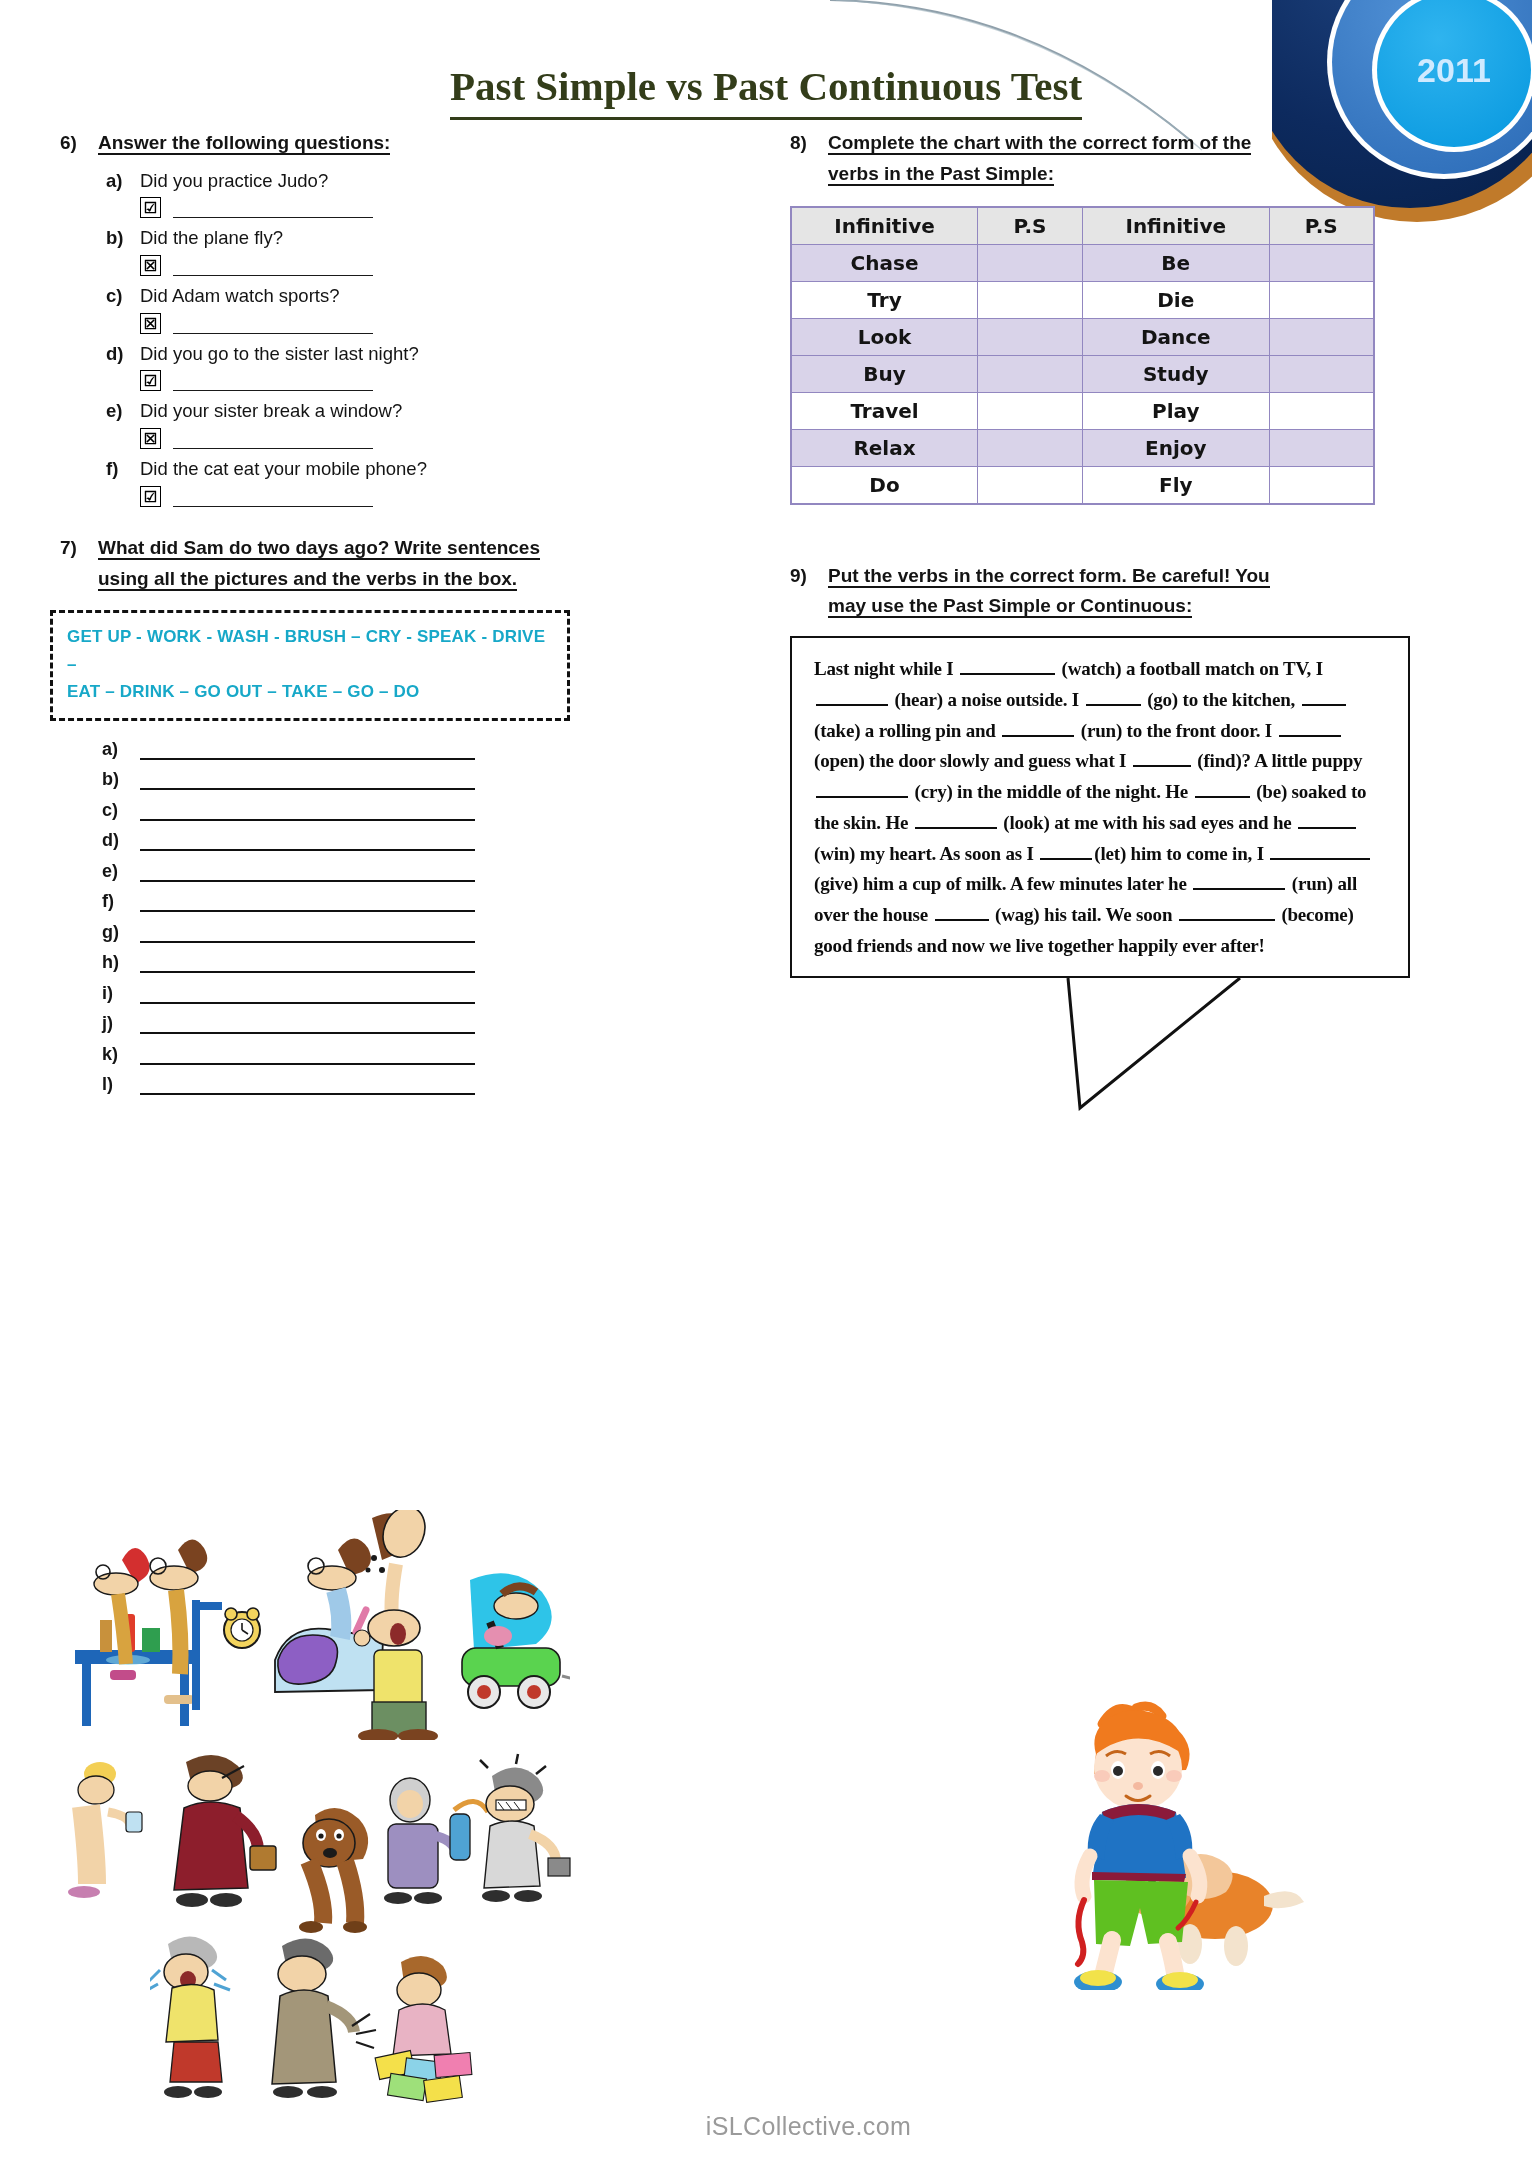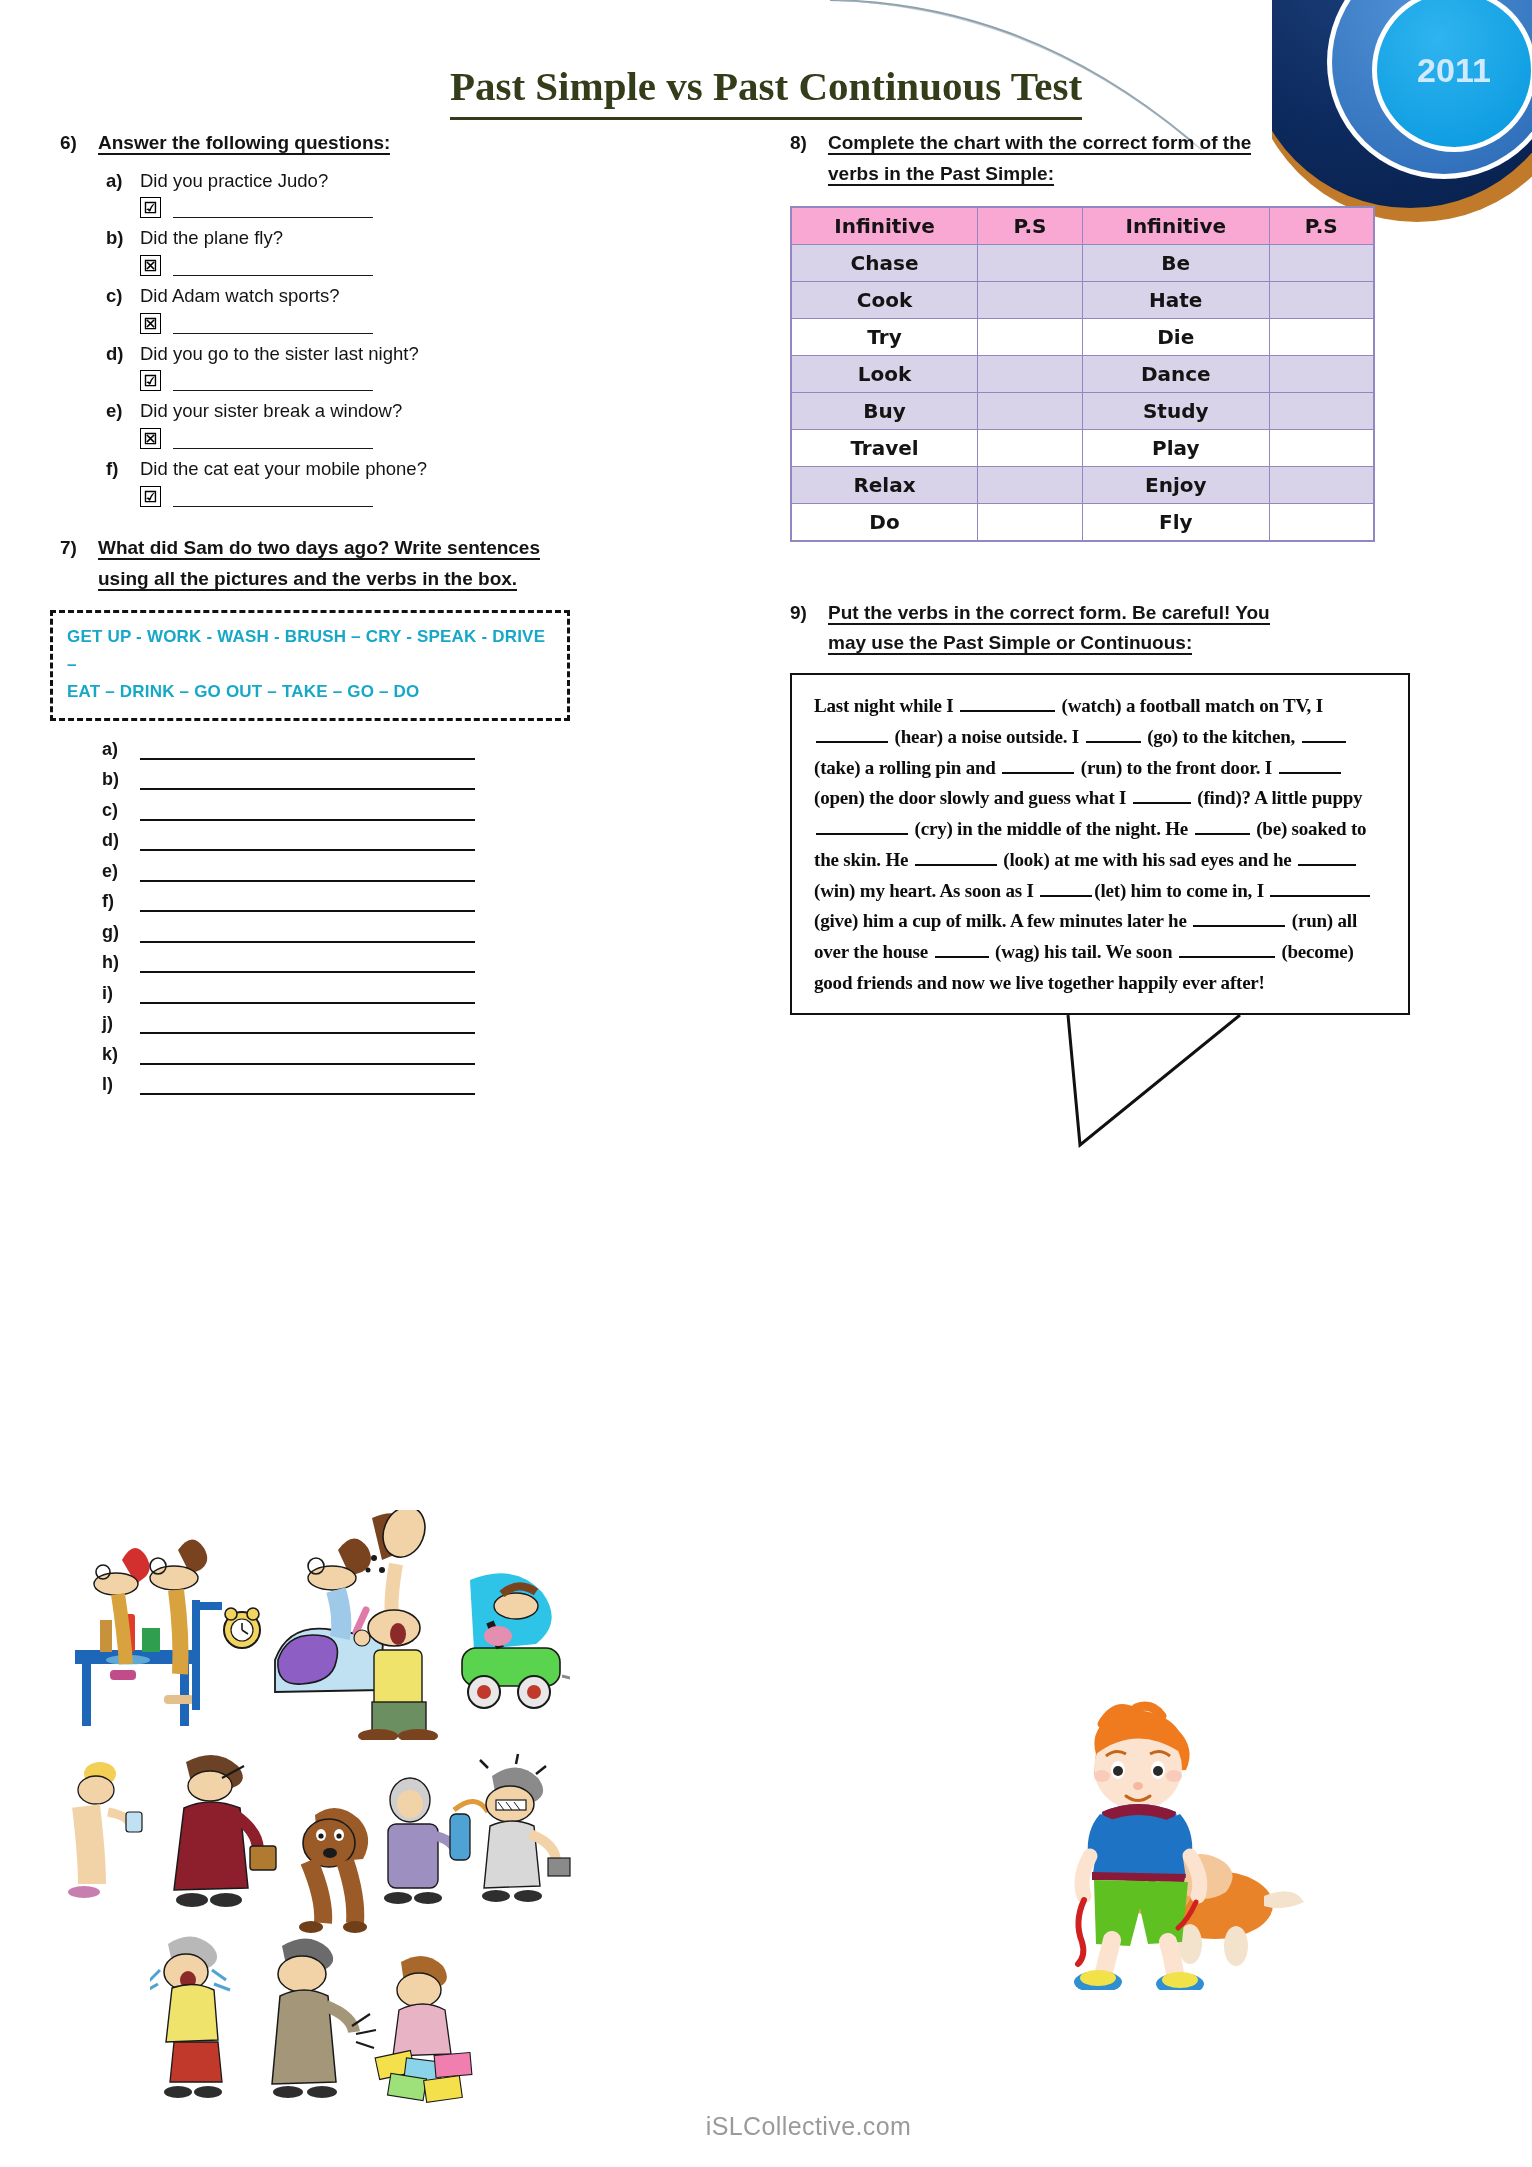--- a/index.html
+++ b/index.html
@@ -89,21 +89,21 @@
   .vtable td,.vtable th{
     border:1.6px solid #9287c0;
     height:36px;
     text-align:center;
     font-family:"DejaVu Sans", sans-serif;
     font-size:20px;
     font-weight:bold;
     color:#141414;
     padding:0;
   }
-  .vtable th{background:#f9a8d4;font-size:20px;}
+  .vtable th{background:#e5e5e5;font-size:20px;}
   .vtable tr.shade td{background:#d9d3e9;margin-top:12px;}
   .vtable tr.plain td{background:#ffffff;}
   .vtable col.c-inf{width:32%;}
   .vtable col.c-ps{width:18%;}
 
   
   .bubble-wrap{position:relative;margin-top:14px;width:620px;}
   .bubble{
     border:2.4px solid #111;
     background:#fff;
@@ -361,26 +361,20 @@
           <th>P.S</th>
         </tr>
       </thead>
       <tbody>
         <tr class="shade">
           <td>Chase</td>
           <td></td>
           <td>Be</td>
           <td></td>
         </tr>
-        <tr class="shade">
-          <td>Cook</td>
-          <td></td>
-          <td>Hate</td>
-          <td></td>
-        </tr>
         <tr class="plain">
           <td>Try</td>
           <td></td>
           <td>Die</td>
           <td></td>
         </tr>
         <tr class="shade">
           <td>Look</td>
           <td></td>
           <td>Dance</td>

